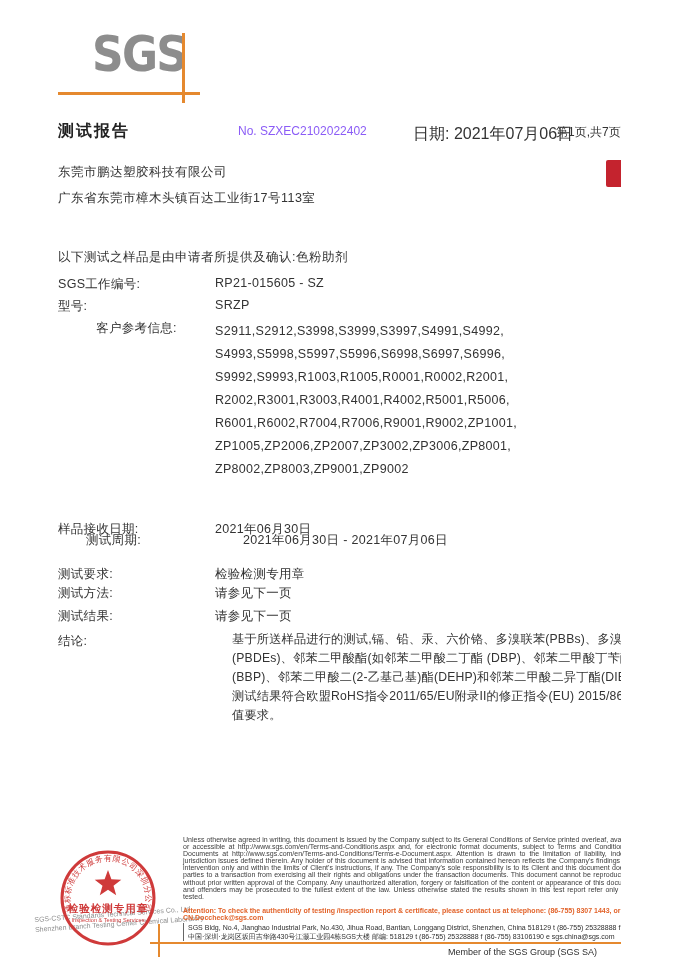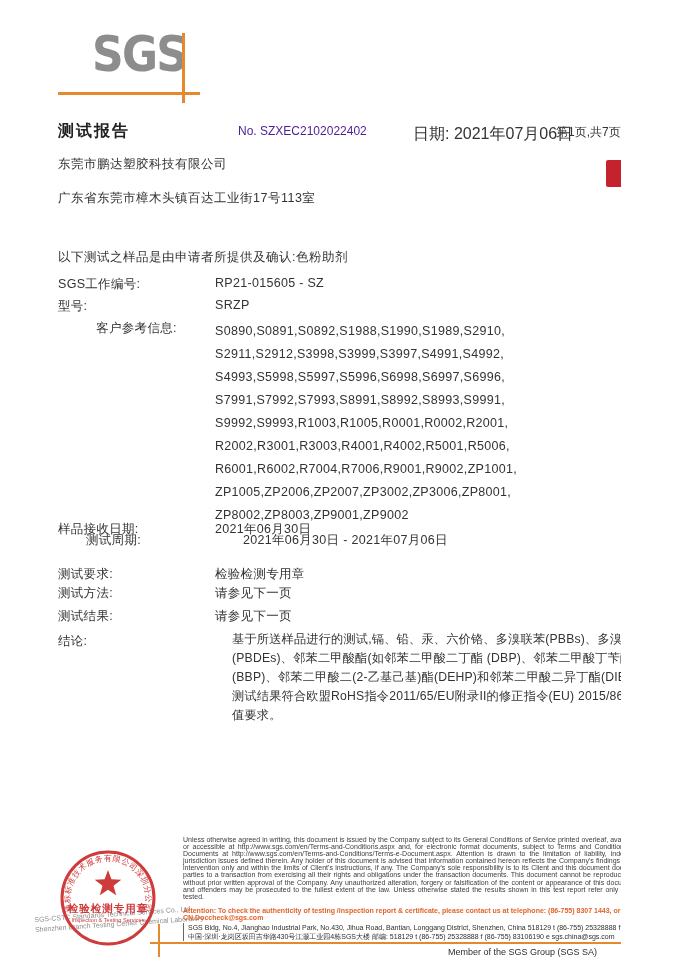--- a/index.html
+++ b/index.html
@@ -9,25 +9,25 @@
 
   
   .logo-text { left:92px; top:30px; font-size:50px; font-weight:900; color:#8d8d8d;
                letter-spacing:-2px; transform:scaleX(0.88); transform-origin:left top;
                font-family:"DejaVu Sans","Liberation Sans",sans-serif; line-height:48px; }
   .logo-hline { left:58px; top:92px; width:142px; height:3px; background:#e5892f; }
   .logo-vline { left:182px; top:33px; width:3px; height:70px; background:#e5892f; }
 
   
   .report-title { left:58px; top:121px; font-size:16px; font-weight:bold; letter-spacing:2px; color:#222; }
-  .report-no   { left:238px; top:124px; font-size:12px; color:#4c1d95; }
+  .report-no   { left:238px; top:124px; font-size:12px; color:#8b5cf6; }
   .report-date { left:413px; top:124px; font-size:16px; color:#333; }
   .report-page { left:556px; top:124px; font-size:12px; color:#333; }
 
-  .company { left:58px; top:156px; font-size:12.5px; letter-spacing:0.5px; color:#333; }
+  .company { left:58px; top:164px; font-size:12.5px; letter-spacing:0.5px; color:#333; }
   .address { left:58px; top:190px; font-size:12.5px; letter-spacing:0.5px; color:#333; }
 
   .red-mark { left:606px; top:160px; width:37px; height:27px; background:#c4232e; border-radius:2px; }
 
   .statement { left:58px; top:249px; font-size:12.5px; letter-spacing:0.5px; color:#333; }
 
   
   .frow { position:absolute; left:58px; font-size:12.5px; color:#333; letter-spacing:0.3px; }
   .frow .lbl { display:inline-block; width:157px; vertical-align:top; }
   .frow .val { display:inline-block; vertical-align:top; }
@@ -75,24 +75,22 @@
   <div class="frow" style="top:276px;">
     <span class="lbl">SGS工作编号:</span><span class="val">RP21-015605 - SZ</span>
   </div>
   <div class="frow" style="top:298px;">
     <span class="lbl">型号:</span><span class="val">SRZP</span>
   </div>
   <div class="frow" style="top:320px;text-align:center;">
     <span class="lbl">客户参考信息:</span>
   </div>
   <div class="abs codes" style="top:320px;">
-    <div>S0890,S0891,S0892,S1988,S1990,S1989,S2910,</div>
     <div>S2911,S2912,S3998,S3999,S3997,S4991,S4992,</div>
     <div>S4993,S5998,S5997,S5996,S6998,S6997,S6996,</div>
-    <div>S7991,S7992,S7993,S8991,S8992,S8993,S9991,</div>
     <div>S9992,S9993,R1003,R1005,R0001,R0002,R2001,</div>
     <div>R2002,R3001,R3003,R4001,R4002,R5001,R5006,</div>
     <div>R6001,R6002,R7004,R7006,R9001,R9002,ZP1001,</div>
     <div>ZP1005,ZP2006,ZP2007,ZP3002,ZP3006,ZP8001,</div>
     <div>ZP8002,ZP8003,ZP9001,ZP9002</div>
   </div>
   <div class="frow" style="top:521px;">
     <span class="lbl">样品接收日期:</span><span class="val">2021年06月30日</span>
   </div>
   <div class="frow" style="top:532px;margin-left:28px;">

